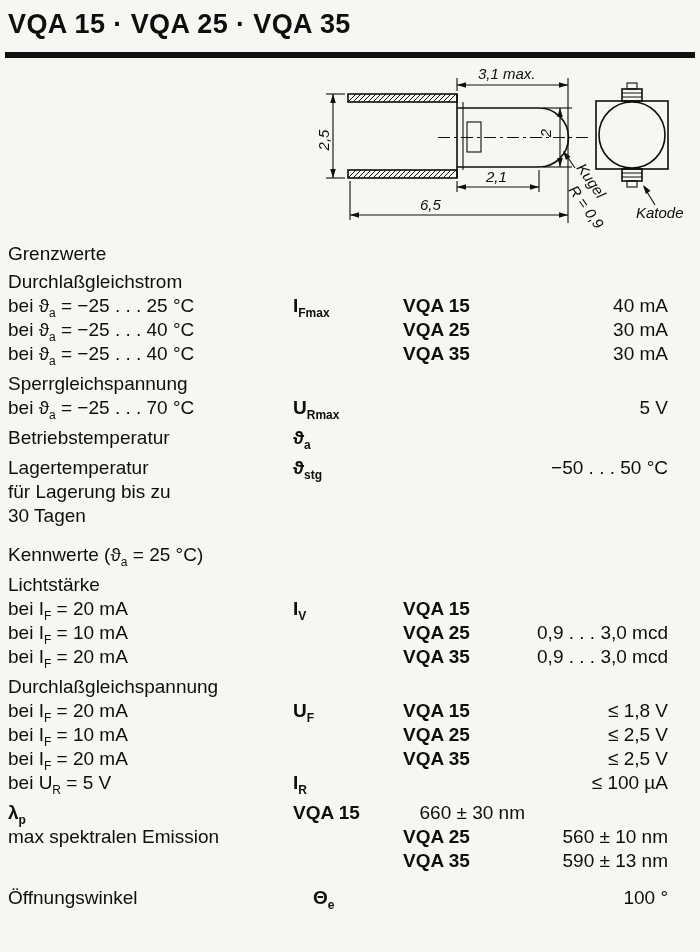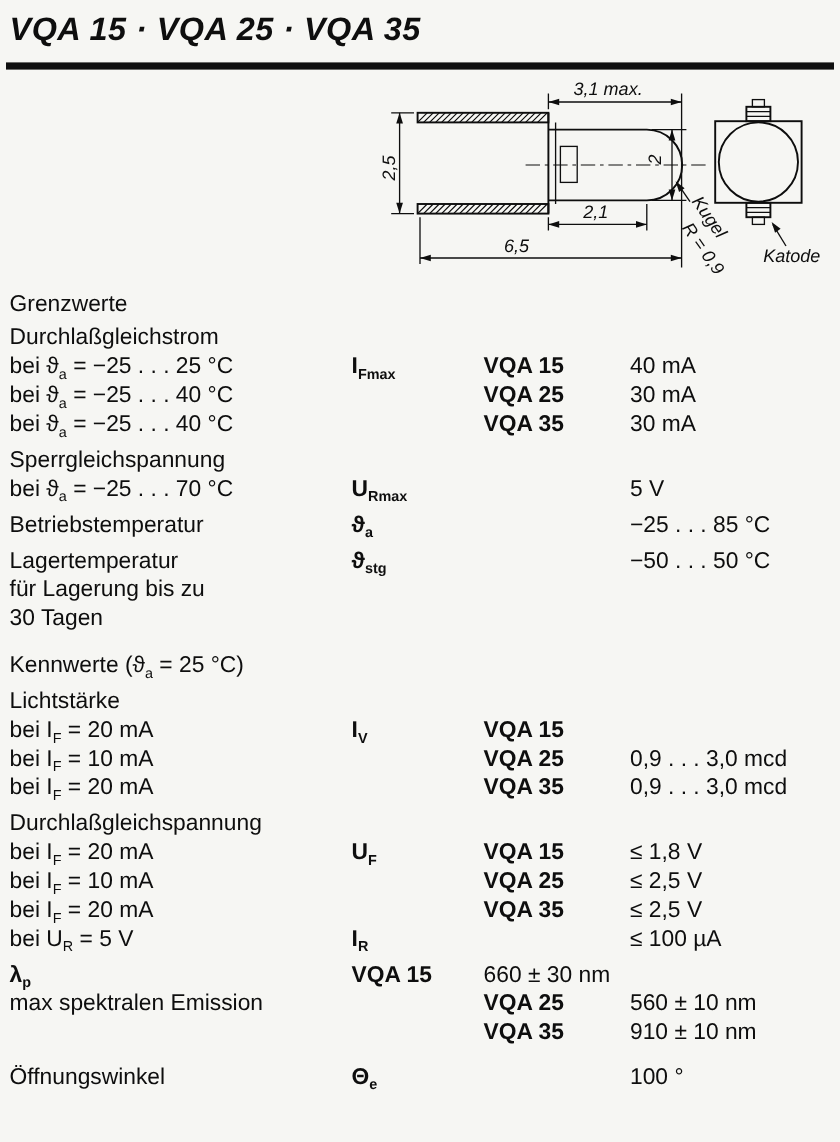--- a/index.html
+++ b/index.html
@@ -9,21 +9,20 @@
     background:#f6f6f3;
     color:#0e0e0e;
     font-family:"Liberation Sans", sans-serif;
   }
   .page { position:relative; width:700px; height:952px; overflow:hidden; }
 
   .title {
     margin:0; padding:9px 0 0 8px;
     font-size:27px; font-weight:700; letter-spacing:.4px;
     line-height:31px;
-    font-style:italic;
   }
   .rule { height:6px; background:#101010; margin:12px 5px 0 5px; }
 
   .drawing-wrap { width:632px; height:178px;text-align:center; }
   svg { display:block; }
   svg text { font-family:"Liberation Sans", sans-serif; font-style:italic; font-size:15px; fill:#0e0e0e; }
   svg .ol    { fill:none; stroke:#0e0e0e; stroke-width:1.6; }
   svg .thin  { fill:none; stroke:#0e0e0e; stroke-width:1.1; }
   svg .hatch { fill:none; stroke:#0e0e0e; stroke-width:1; }
   svg .dash  { fill:none; stroke:#0e0e0e; stroke-width:1; stroke-dasharray:12 4 3 4; }
@@ -34,24 +33,24 @@
   .h2.k { margin-top:15px; margin-bottom:6px; }
   .h2 sub { font-size:12px; line-height:0; }
 
   .row {
     display:grid;
     grid-template-columns:285px 110px 122px 1fr;
     height:24px; line-height:24px;
     font-size:19px; white-space:nowrap;
   }
   .row .s, .row .t { font-weight:700; }
-  .row .v { }
+  .row .v { text-align:right; }
   .row sub { font-size:12px; line-height:0; }
   .row.sp1 { margin-top:6px; }
-  .row.sp2 { margin-top:13px; }
+  .row.sp2 { margin-top:13px;gap:20px; }
 </style>
 </head>
 <body>
 
 <div class="page">
 
   <h1 class="title">VQA 15 · VQA 25 · VQA 35</h1>
   <div class="rule"></div>
 
   <div class="drawing-wrap">
@@ -163,21 +162,20 @@
         <div class="row">
     <span class="cell c"><span>bei ϑ</span><sub>a</sub><span> = −25 . . . 70 °C</span></span>
     <span class="cell s"><span>U</span><sub>Rmax</sub></span>
     <span class="cell t"></span>
     <span class="cell v">5 V</span>
   </div>
         <div class="row sp1">
     <span class="cell c"><span>Betriebstemperatur</span><sub></sub><span></span></span>
     <span class="cell s"><span>ϑ</span><sub>a</sub></span>
     <span class="cell t"></span>
-    <span class="cell v">−25 . . . 85 °C</span>
   </div>
         <div class="row sp1">
     <span class="cell c"><span>Lagertemperatur</span><sub></sub><span></span></span>
     <span class="cell s"><span>ϑ</span><sub>stg</sub></span>
     <span class="cell t"></span>
     <span class="cell v">−50 . . . 50 °C</span>
   </div>
         <div class="row">
     <span class="cell c"><span>für Lagerung bis zu</span><sub></sub><span></span></span>
     <span class="cell s"><span></span><sub></sub></span>
@@ -257,21 +255,21 @@
         <div class="row">
     <span class="cell c"><span>max spektralen Emission</span><sub></sub><span></span></span>
     <span class="cell s"><span></span><sub></sub></span>
     <span class="cell t">VQA 25</span>
     <span class="cell v">560 ± 10 nm</span>
   </div>
         <div class="row">
     <span class="cell c"><span></span><sub></sub><span></span></span>
     <span class="cell s"><span></span><sub></sub></span>
     <span class="cell t">VQA 35</span>
-    <span class="cell v">910 ± 10 nm</span>
+    <span class="cell v">590 ± 13 nm</span>
   </div>
         <div class="row sp2">
     <span class="cell c"><span>Öffnungswinkel</span><sub></sub><span></span></span>
     <span class="cell s"><span>Θ</span><sub>e</sub></span>
     <span class="cell t"></span>
     <span class="cell v">100 °</span>
   </div>
       </div>
   </div>
 

